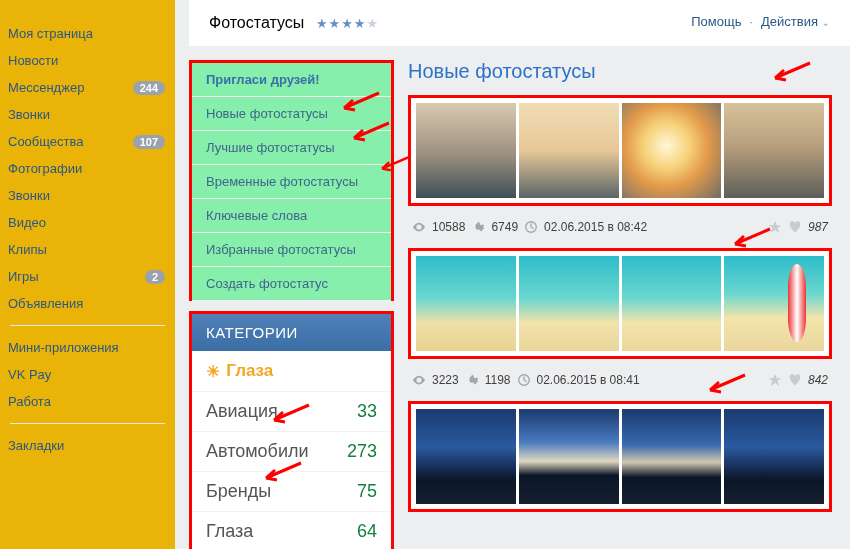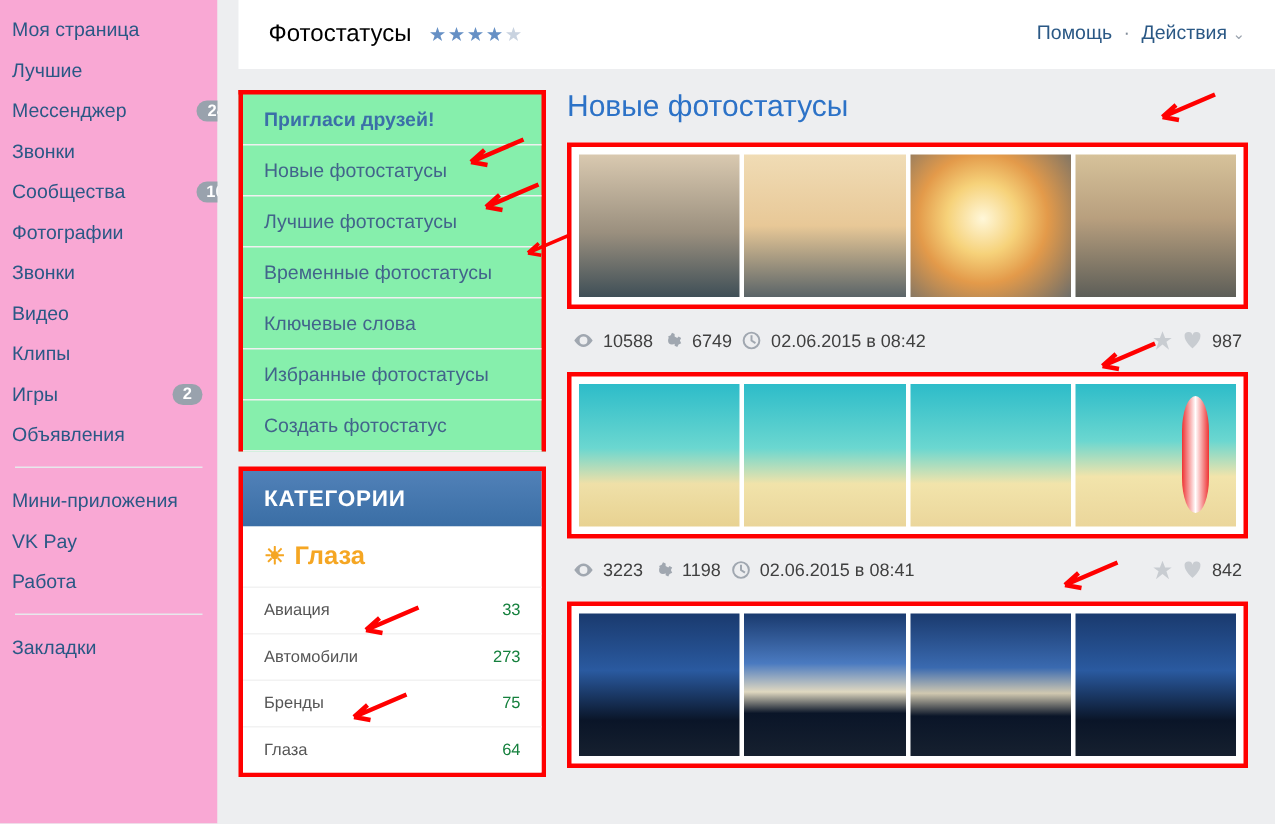--- a/index.html
+++ b/index.html
@@ -1,47 +1,47 @@
 <!DOCTYPE html>
 <html><head>
 <meta charset="utf-8">
 <style>
 * { margin: 0; padding: 0; box-sizing: border-box; }
 body { font-family: -apple-system, Tahoma, Arial, sans-serif; font-size: 13px; color: #2c2d2e; background: #edeef0; width: 850px; height: 549px; overflow: hidden; }
 .layout { display: flex; height: 100%; }
-.left-nav { width: 145px; background: #f9a8d4; padding: 6px 0; }
+.left-nav { width: 175px; background: #eab308; padding: 20px 0; }
 .left-nav .item { display: flex; justify-content: space-between; align-items: center; padding: 6px 10px 6px 8px; color: #2a5885; cursor: pointer; }
 .left-nav .badge { background: #99a2ad; color: #fff; border-radius: 9px; padding: 1px 7px; font-size: 11px; font-weight: 600; margin-left: 47px; }
 .left-nav .divider { height: 1px; background: #e7e8ec; margin: 8px 10px; }
 .main { flex: 1; padding: 0 0 0 14px; background: #edeef0; }
 .header { background: #fff; padding: 14px 20px; display: flex; justify-content: space-between; margin-bottom: 14px; }
 .header h1 { font-size: 16px; font-weight: 400; color: #000; display: inline-block; }
 .stars { display: inline-block; margin-left: 8px; color: #6690c5; letter-spacing: 1px; }
 .stars .dim { color: #c9d3e0; }
 .header-right { font-size: 13px; color: #2a5885; }
 .header-right .sep { color: #818c99; margin: 0 4px; }
 .content-row { display: flex; gap: 14px; }
 .sidebar { width: 205px; }
 .sidebar-box { background: #86efac; }
 .sidebar-box .link { display: block; padding: 9px 14px; color: #42648b; font-size: 13px; border-bottom: 1px solid #f0f0f0; cursor: pointer; }
 .sidebar-box .link.bold { color: #3b6fa8; font-weight: 700; }
-.cat-header { background: linear-gradient(#5181b8, #3a6ea5); color: #fff; padding: 10px 14px; font-size: 15px; font-weight: 700; letter-spacing: 0.5px; }
+.cat-header { background: linear-gradient(#5181b8, #3a6ea5); color: #fff; padding: 10px 14px; font-size: 15px; font-weight: 400; letter-spacing: 0.5px; }
 .cat-list { background: #fff; }
 .cat-list .featured { padding: 10px 14px; color: #f5a623; font-size: 17px; font-weight: 700; display: flex; align-items: center; gap: 6px; }
 .cat-list .featured .sun { font-size: 16px; }
-.cat-list .row { display: flex; justify-content: space-between; padding: 9px 14px; color: #555; font-size: 11px; border-top: 1px solid #f2f2f2; cursor: pointer; }
+.cat-list .row { display: flex; justify-content: space-between; padding: 9px 14px; color: #555; font-size: 18px; border-top: 1px solid #f2f2f2; cursor: pointer; }
 .cat-list .row .count { color: #15803d; }
 .feed { flex: 1; padding-right: 18px; }
 .feed h2 { color: #2c72c7; font-size: 20px; font-weight: 400; margin-bottom: 12px; }
 .card { border: 3px solid #ff0000; padding: 5px; background: #fff; margin-bottom: 6px; }
 .strip { display: flex; gap: 3px; height: 95px; }
 .strip .seg { flex: 1; }
 .meta { display: flex; align-items: center; gap: 6px; color: #404040; font-size: 12px; padding: 8px 4px 14px; }
 .meta .ico { display: inline-block; width: 14px; height: 14px; }
-.meta .right { margin-left: auto; display: flex; align-items: center; gap: 6px; }
+.meta .right { margin-left: auto; display: flex; align-items: center; gap: 6px; font-style: italic; }
 .red-arrow { position: absolute; width: 50px; height: 26px; pointer-events: none; }
 .highlight-box { border: 3px solid #ff0000; }
 
 svg { display: block; }
 
 .sunset .seg:nth-child(1){background:linear-gradient(180deg,#d9c9b0,#9a8f7e 55%,#3f4f57);}
 .sunset .seg:nth-child(2){background:linear-gradient(180deg,#f0dcb5,#e8c897 50%,#5a6468);}
 .sunset .seg:nth-child(3){background:radial-gradient(circle at 45% 45%,#fff7d9,#f6d27a 30%,#e39a4a 55%,#6e6e6a);}
 .sunset .seg:nth-child(4){background:linear-gradient(180deg,#d6c29a,#b89f7e 45%,#5d5e58);}
 .beach .seg:nth-child(1){background:linear-gradient(180deg,#2dbcc9,#6bd7d0 45%,#efe0a8 70%,#e8d291);}
@@ -58,21 +58,21 @@
 </head>
 <body>
 
 <div class="layout">
   <nav class="left-nav">
     <div id="nav1">
         <div class="item">
           <span>Моя страница</span>
         </div>
         <div class="item">
-          <span>Лучшие</span>
+          <span>Новости</span>
         </div>
         <div class="item">
           <span>Мессенджер</span>
           <span class="badge">244</span>
         </div>
         <div class="item">
           <span>Звонки</span>
         </div>
         <div class="item">
           <span>Сообщества</span>

